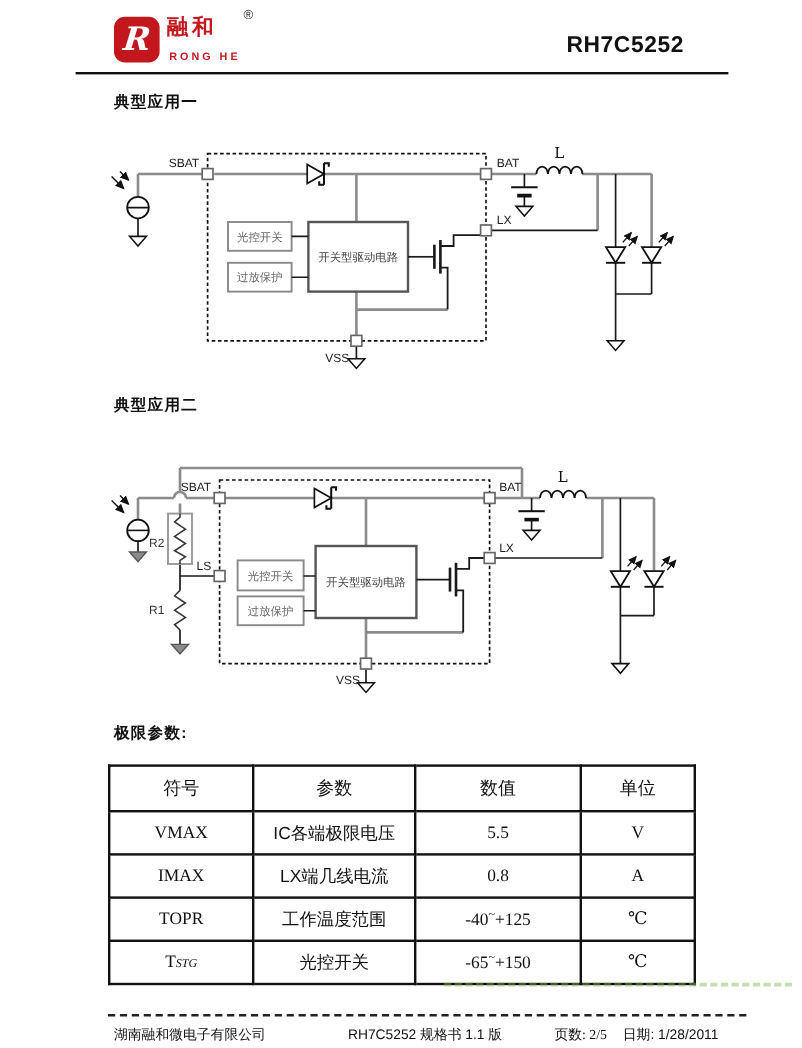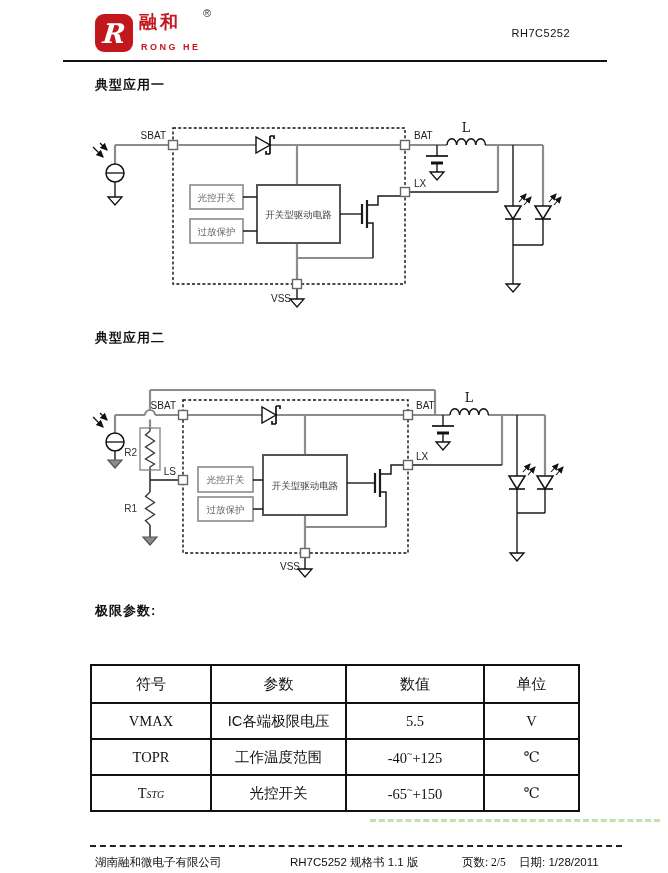--- a/index.html
+++ b/index.html
@@ -7,35 +7,35 @@
         font-family:"Liberation Sans","DejaVu Sans",sans-serif;color:#111;}
   .abs{position:absolute;}
 
   
   .logo-mark{left:95px;top:14px;width:38px;height:38px;background:#c3171e;border-radius:9px;
              display:flex;align-items:center;justify-content:center;}
   .logo-mark span{color:#fff;font:italic bold 27px "DejaVu Serif",serif;transform:skewX(-6deg);}
   .brand-cn{left:139px;top:10px;font-size:18px;font-weight:bold;color:#c3171e;letter-spacing:3px;}
   .brand-reg{left:203px;top:7px;font-size:11px;color:#333;}
   .brand-en{left:141px;top:42px;font-size:9px;font-weight:bold;color:#c3171e;letter-spacing:2.5px;}
-  .part-no{left:430px;top:27px;width:140px;text-align:right;font-size:11px;font-weight:normal;letter-spacing:.5px;}
+  .part-no{left:430px;top:27px;width:140px;text-align:right;font-size:19px;font-weight:bold;letter-spacing:.5px;}
   .header-rule{left:63px;top:60px;width:544px;border-top:2.5px solid #111;}
 
   
   .sec-title{font-size:13px;font-weight:bold;letter-spacing:1px;}
 
   
   .pinlbl{font:10px "Liberation Sans","DejaVu Sans",sans-serif;fill:#222;}
   .indlbl{font:12.5px "DejaVu Serif",serif;fill:#111;}
   .rlbl{font:10px "Liberation Sans","DejaVu Sans",sans-serif;fill:#333;}
   .blocktxt{font:9.5px "Liberation Sans","DejaVu Sans",sans-serif;fill:#666;}
   .drivertxt{font:9.5px "Liberation Sans","DejaVu Sans",sans-serif;fill:#444;}
 
   
-  table.limits{position:absolute;left:90px;top:637px;width:488px;border-collapse:collapse;table-layout:fixed;margin-top:27px;}
+  table.limits{position:absolute;left:90px;top:637px;width:488px;border-collapse:collapse;table-layout:fixed;}
   table.limits th,table.limits td{border:2px solid #111;text-align:center;vertical-align:middle;padding:0;}
   table.limits th{height:36px;font-size:15px;font-weight:normal;}
   table.limits td{height:34px;font-size:14.5px;}
   .c-sym,.c-val,.c-unit{font-family:"Liberation Serif","DejaVu Serif",serif;}
   .sub{font-size:10px;font-style:italic;}
   sup.tld{font-size:10px;}
 
   
   .footer-rule{left:90px;top:845px;width:532px;border-top:2px dashed #222;}
   .ft{top:855px;font-size:11.5px;color:#111;}
@@ -244,20 +244,26 @@
       </tr>
     </thead>
     <tbody>
         <tr>
           <td class="c-sym">VMAX</td>
           <td class="c-par">IC各端极限电压</td>
           <td class="c-val">5.5</td>
           <td class="c-unit">V</td>
         </tr>
         <tr>
+          <td class="c-sym">IMAX</td>
+          <td class="c-par">LX端几线电流</td>
+          <td class="c-val">0.8</td>
+          <td class="c-unit">A</td>
+        </tr>
+        <tr>
           <td class="c-sym">TOPR</td>
           <td class="c-par">工作温度范围</td>
           <td class="c-val">-40<sup class="tld">~</sup>+125</td>
           <td class="c-unit">℃</td>
         </tr>
         <tr>
           <td class="c-sym">T<span class="sub">STG</span></td>
           <td class="c-par">光控开关</td>
           <td class="c-val">-65<sup class="tld">~</sup>+150</td>
           <td class="c-unit">℃</td>

